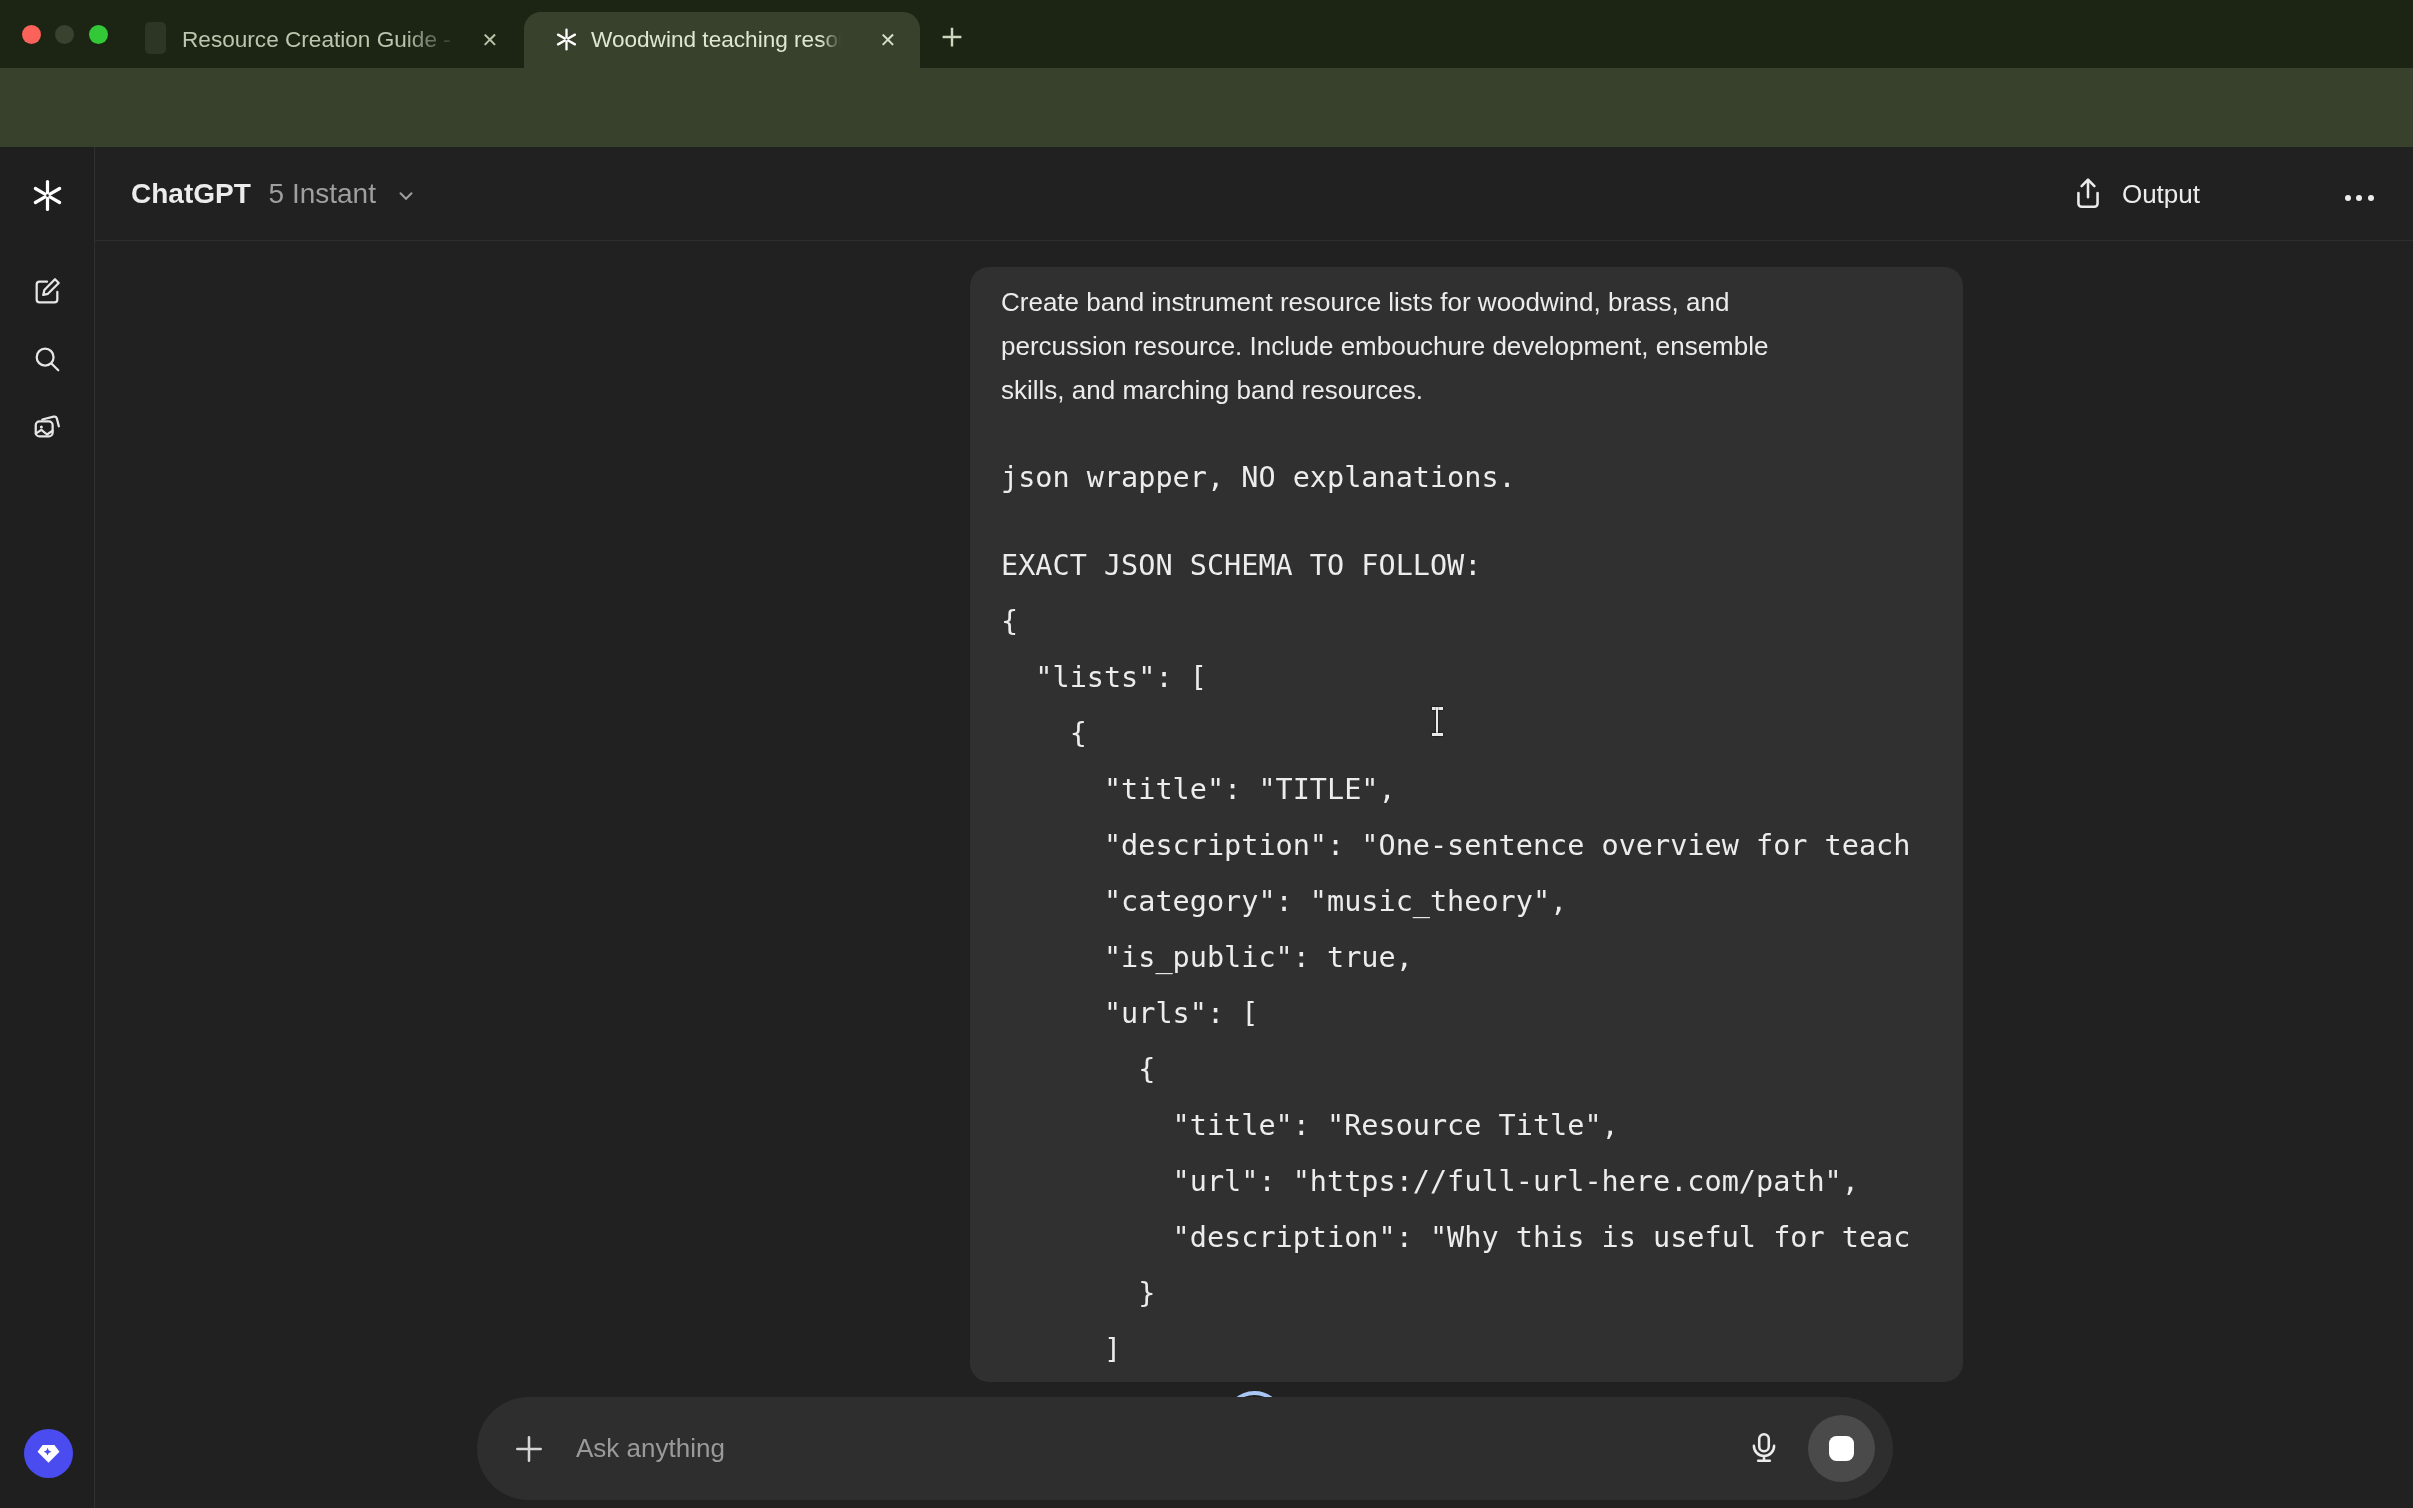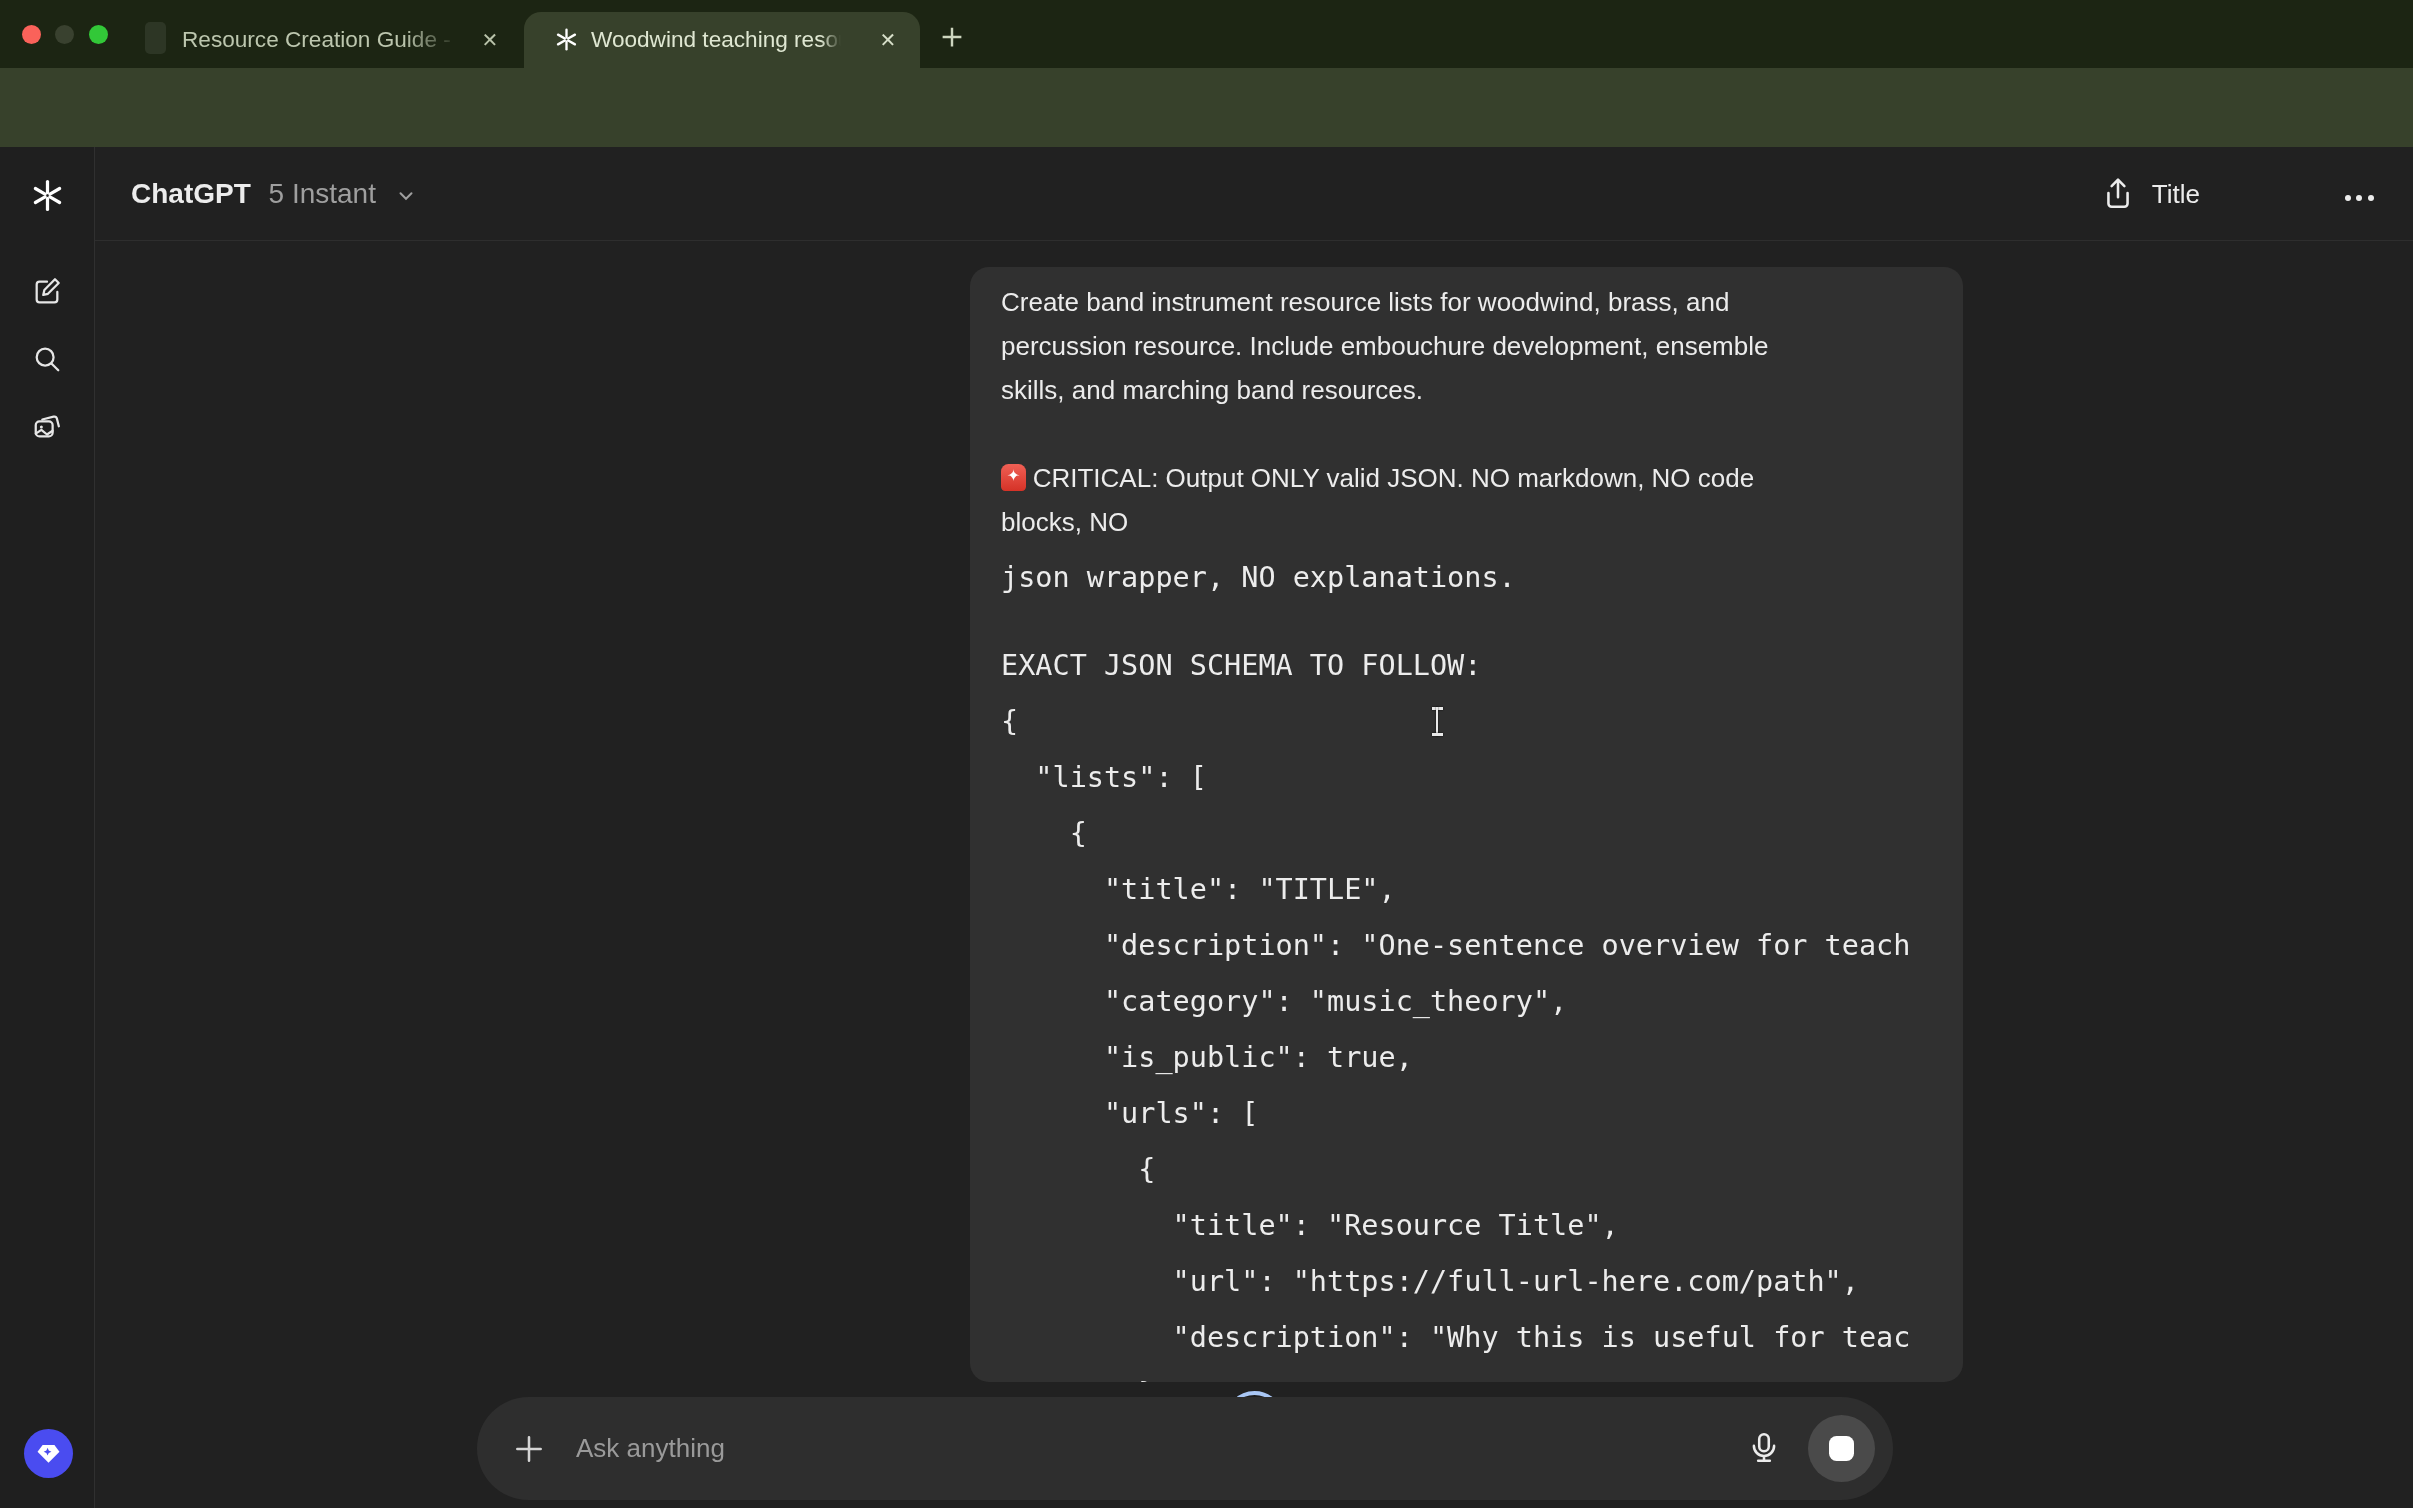--- a/index.html
+++ b/index.html
@@ -283,35 +283,31 @@
         <span class="b2">5 Instant</span>
         <svg width="22" height="22" viewBox="0 0 24 24" stroke="currentColor" stroke-width="2.2" fill="none" stroke-linecap="round">
           <path d="M6 9 l6 6 6-6"></path>
         </svg>
       </div>
       <div id="sharebtn">
         <svg width="34" height="34" viewBox="0 0 32 32" stroke="#ececec" stroke-width="2.4" fill="none" stroke-linecap="round" stroke-linejoin="round">
           <path d="M16 3 v16 M10 8.5 L16 2.5 l6 6"></path>
           <path d="M7 15 v10 a3 3 0 0 0 3 3 h12 a3 3 0 0 0 3-3 V15"></path>
         </svg>
-        <span>Title</span>
+        <span>Output</span>
       </div>
       <div class="kebab-h"><i></i><i></i><i></i></div>
     </div>
 
     <div id="chat">
       <div id="bubble">
           <div class="msg-block sans gap-after">
             <div class="line">Create band instrument resource lists for woodwind, brass, and</div>
             <div class="line">percussion resource. Include embouchure development, ensemble</div>
             <div class="line">skills, and marching band resources.</div>
-          </div>
-          <div class="msg-block sans">
-            <div class="line"><span class="siren"></span>CRITICAL: Output ONLY valid JSON. NO markdown, NO code</div>
-            <div class="line">blocks, NO</div>
           </div>
           <div class="msg-block mono gap-after">
             <div class="line">json wrapper, NO explanations.</div>
           </div>
           <div class="msg-block mono">
             <div class="line">EXACT JSON SCHEMA TO FOLLOW:</div>
             <div class="line">{</div>
             <div class="line">  "lists": [</div>
             <div class="line">    {</div>
             <div class="line">      "title": "TITLE",</div>

